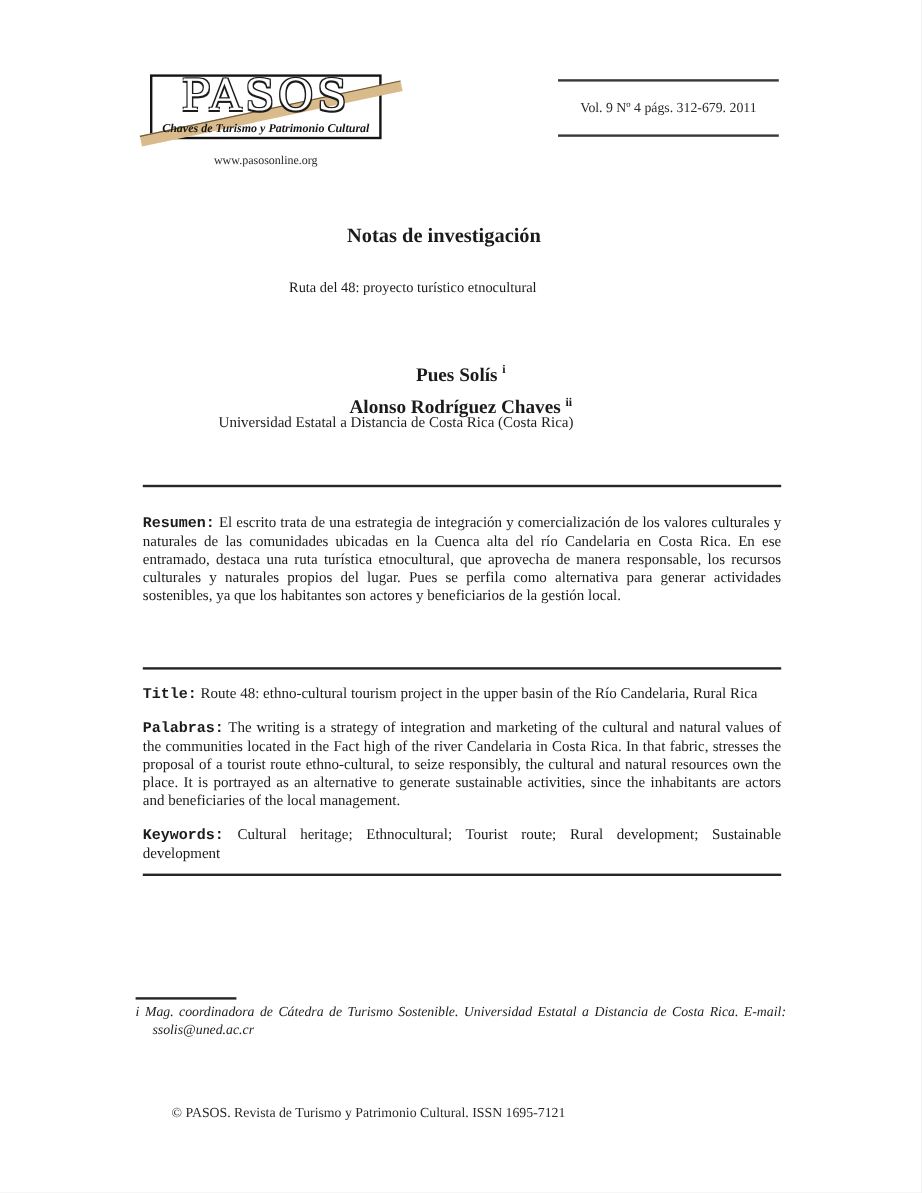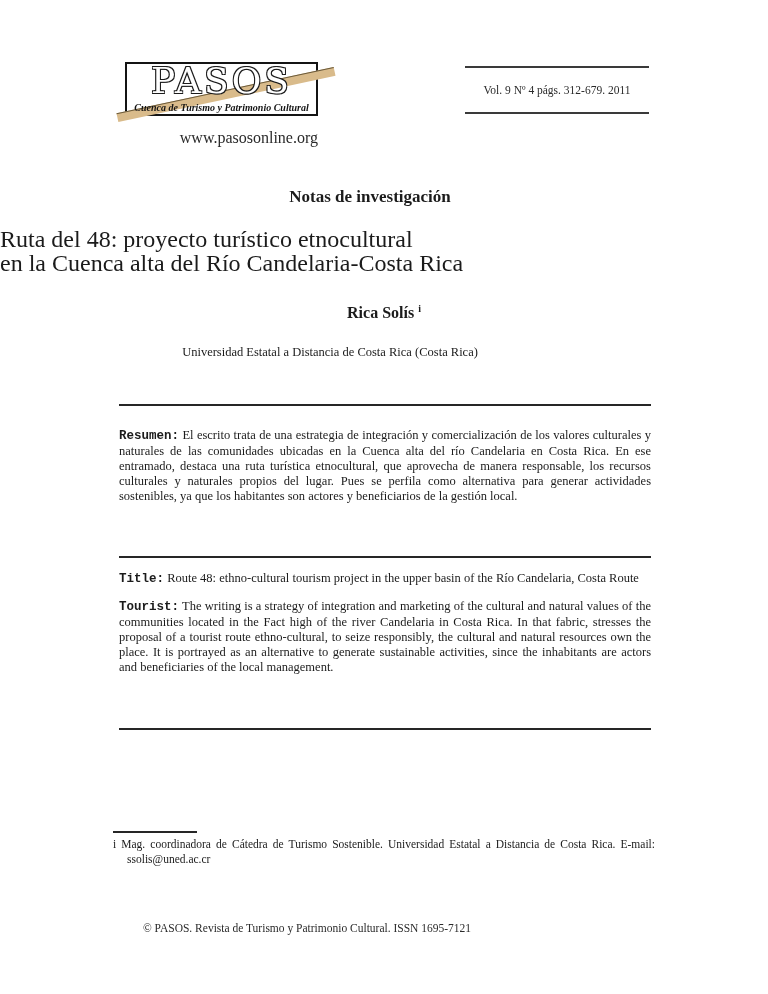--- a/index.html
+++ b/index.html
@@ -43,39 +43,39 @@
   .logo-subtitle {
     position: absolute; left: 0; bottom: 1px; width: 100%;
     z-index: 3;
     text-align: center;
     font-size: 10px; font-style: italic; font-weight: bold;
     color: #141414;
     white-space: nowrap;
   }
   .website {
     position: absolute; left: 125px; top: 129px; width: 193px;
-    text-align: right; font-size: 16px; color: #2a2a2a;
+    text-align: center; font-size: 10px; color: #2a2a2a;
   }
   .vol-box {
     position: absolute; left: 465px; top: 66px;
     width: 184px; height: 48px;
     border-top: 2px solid #3a3a3a;
     border-bottom: 2px solid #3a3a3a;
     display: flex; align-items: center; justify-content: center;
     font-size: 11.5px; color: #2a2a2a;
   }
 
   
   .section-label {
     position: absolute; top: 187px; left: 0; width: 740px;
     text-align: center; font-weight: bold; font-size: 17px;
   }
   .paper-title {
     position: absolute; top: 227px; left: 0; width: 688px;
-    text-align: left; font-size: 24px; line-height: 24px;
+    text-align: center; font-size: 12px; line-height: 24px;
   }
   .authors {
     position: absolute; top: 297px; left: 0; width: 768px;
     text-align: center; font-size: 16px; font-weight: bold; line-height: 23px;
   }
   .authors sup { font-size: 62%; }
   .affiliation {
     position: absolute; top: 345px; left: 0; width: 660px;
     text-align: center; font-size: 12.5px;
   }
@@ -101,79 +101,86 @@
   .block-abstract  { top: 599px; }
   .block-keywords  { top: 688px; }
 
   
   .fn-rule {
     position: absolute; left: 113px; top: 831px; width: 84px; height: 0;
     border-top: 2px solid #262626;
   }
   .footnotes {
     position: absolute; left: 113px; top: 837px; width: 542px;
-    font-size: 11.5px; line-height: 15px; text-align: justify;
+    font-size: 11.5px; line-height: 15px; text-align: justify; font-style: italic;
   }
   .footnote { padding-left: 14px; text-indent: -14px; }
   .copyright {
     position: absolute; left: 143px; top: 922px;
     font-size: 11.5px; color: #2a2a2a;
   }
 </style>
 </head>
 <body>
 
 <div class="page">
 
   <div class="logo-box">
     <div class="logo-swoosh" style="background-color: rgb(217, 187, 139);"></div>
     <div class="pasos-wordmark">PASOS</div>
-    <div class="logo-subtitle">Cuenca de Turismo y Patrimonio Cultural</div>
+    <div class="logo-subtitle">Chaves de Turismo y Patrimonio Cultural</div>
   </div>
   <div class="website">www.pasosonline.org</div>
   <div class="vol-box">
     <span>Vol. 9 Nº 4 págs. 312-679. 2011</span>
   </div>
 
   <div class="section-label">Notas de investigación</div>
 
   <div class="paper-title">
     <div>Ruta del 48: proyecto turístico etnocultural</div>
-    <div>en la Cuenca alta del Río Candelaria-Costa Rica</div>
   </div>
 
   <div class="authors">
     <div>
-      <span>Rica Solís</span>
+      <span>Pues Solís</span>
       <sup>i</sup>
+    </div>
+    <div>
+      <span>Alonso Rodríguez Chaves</span>
+      <sup>ii</sup>
     </div>
   </div>
 
   <div class="affiliation">Universidad Estatal a Distancia de Costa Rica (Costa Rica)</div>
 
   <div class="rule rule-1"></div>
   <div class="rule rule-2"></div>
   <div class="rule rule-3"></div>
 
   <p class="block block-resumen">
     <b>Resumen:</b>
     <span>El escrito trata de una estrategia de integración y comercialización de los valores culturales y naturales de las comunidades ubicadas en la Cuenca alta del río Candelaria en Costa Rica. En ese entramado, destaca una ruta turística etnocultural, que aprovecha de manera responsable, los recursos culturales y naturales propios del lugar. Pues se perfila como alternativa para generar actividades sostenibles, ya que los habitantes son actores y beneficiarios de la gestión local.</span>
   </p>
 
 
   <p class="block block-title-en">
     <b>Title:</b>
-    <span>Route 48: ethno-cultural tourism project in the upper basin of the Río Candelaria, Costa Route</span>
+    <span>Route 48: ethno-cultural tourism project in the upper basin of the Río Candelaria, Rural Rica</span>
   </p>
 
   <p class="block block-abstract">
-    <b>Tourist:</b>
+    <b>Palabras:</b>
     <span>The writing is a strategy of integration and marketing of the cultural and natural values of the communities located in the Fact high of the river Candelaria in Costa Rica. In that fabric, stresses the proposal of a tourist route ethno-cultural, to seize responsibly, the cultural and natural resources own the place. It is portrayed as an alternative to generate sustainable activities, since the inhabitants are actors and beneficiaries of the local management.</span>
   </p>
 
+  <p class="block block-keywords">
+    <b>Keywords:</b>
+    <span>Cultural heritage; Ethnocultural; Tourist route; Rural development; Sustainable development</span>
+  </p>
 
   <div class="fn-rule"></div>
   <div class="footnotes">
     <div class="footnote">
       <span>i</span>
       <span>Mag. coordinadora de Cátedra de Turismo Sostenible. Universidad Estatal a Distancia de Costa Rica. E-mail: ssolis@uned.ac.cr</span>
     </div>
   </div>
 
   <div class="copyright">© PASOS. Revista de Turismo y Patrimonio Cultural. ISSN 1695-7121</div>

